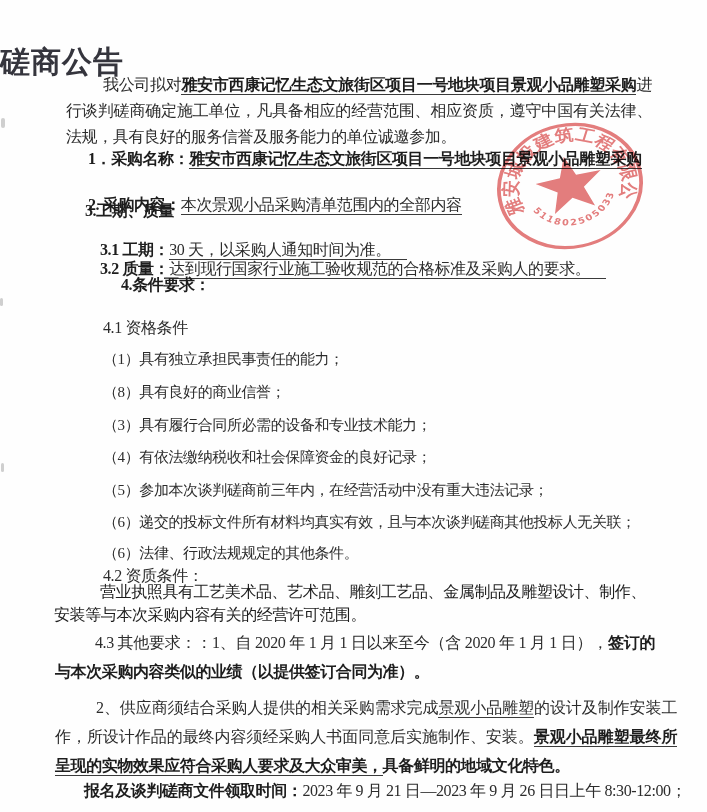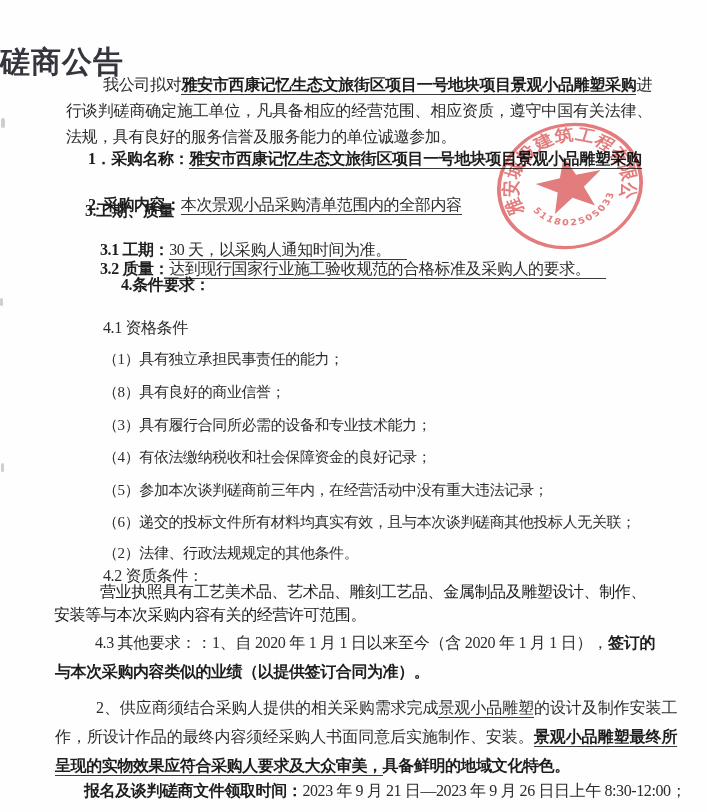--- a/index.html
+++ b/index.html
@@ -70,21 +70,21 @@
   <p class="row item4"><span class="b">4.条件要求：</span></p>
 
   <p class="row s41h">4.1 资格条件</p>
 
   <p class="cond" style="top:349px">（1）具有独立承担民事责任的能力；</p>
   <p class="cond" style="top:382px">（8）具有良好的商业信誉；</p>
   <p class="cond" style="top:415px">（3）具有履行合同所必需的设备和专业技术能力；</p>
   <p class="cond" style="top:447px">（4）有依法缴纳税收和社会保障资金的良好记录；</p>
   <p class="cond" style="top:480px">（5）参加本次谈判磋商前三年内，在经营活动中没有重大违法记录；</p>
   <p class="cond" style="top:512px">（6）递交的投标文件所有材料均真实有效，且与本次谈判磋商其他投标人无关联；</p>
-  <p class="cond" style="top:543px">（2）法律、行政法规规定的其他条件。</p>
+  <p class="cond" style="top:543px">（6）法律、行政法规规定的其他条件。</p>
 
   <p class="row s42h">4.2 资质条件：</p>
 
   <p class="para s42p">营业执照具有工艺美术品、艺术品、雕刻工艺品、金属制品及雕塑设计、制作、安装等与本次采购内容有关的经营许可范围。</p>
 
   <p class="para s43"><span>4.3 其他要求：：</span><span>1、自 2020 年 1 月 1 日以来至今（含 2020 年 1 月 1 日），</span><span class="b">签订的与本次采购内容类似的业绩（以提供签订合同为准）。</span></p>
 
   <p class="para p2"><span>2、供应商须结合采购人提供的相关采购需求完成</span><span class="u">景观小品雕塑</span><span>的设计及制作安装工作，所设计作品的最终内容须经采购人书面同意后实施制作、安装。</span><span class="b u">景观小品雕塑最终所呈现的实物效果应符合采购人要求及大众审美，</span><span class="b">具备鲜明的地域文化特色。</span></p>
 
   <p class="row footer"><span class="b">报名及谈判磋商文件领取时间：</span><span>2023 年 9 月 21 日—2023 年 9 月 26 日日上午 8:30-12:00；</span></p>

